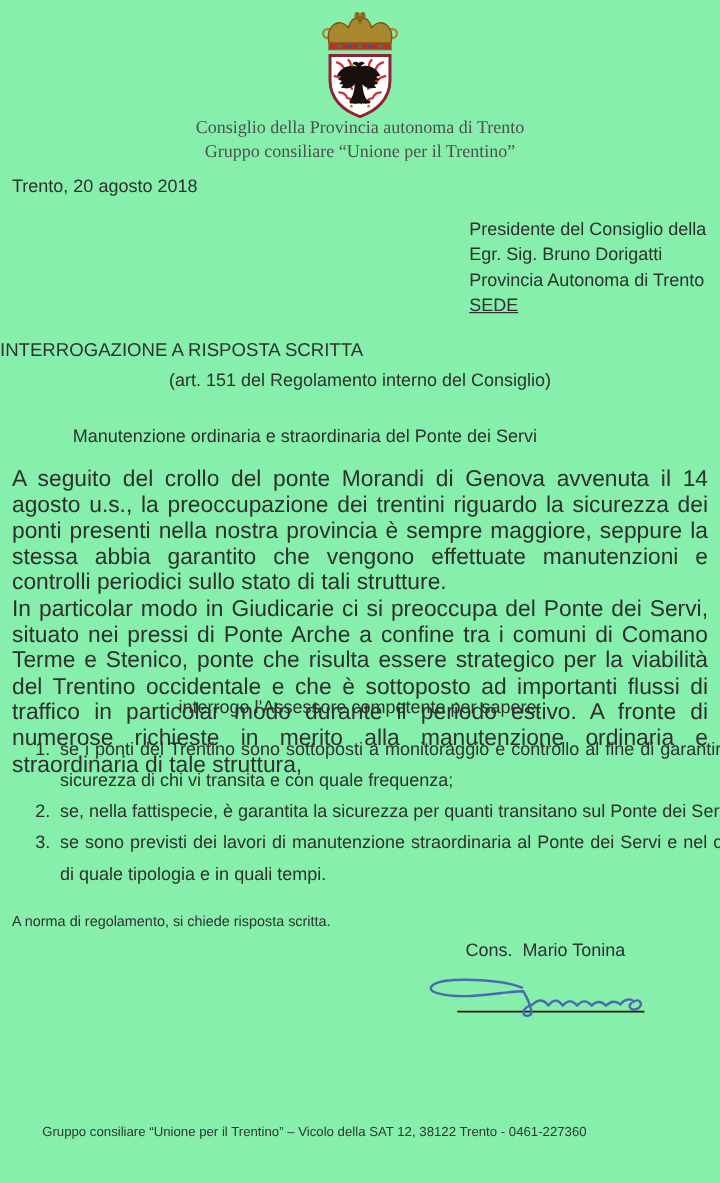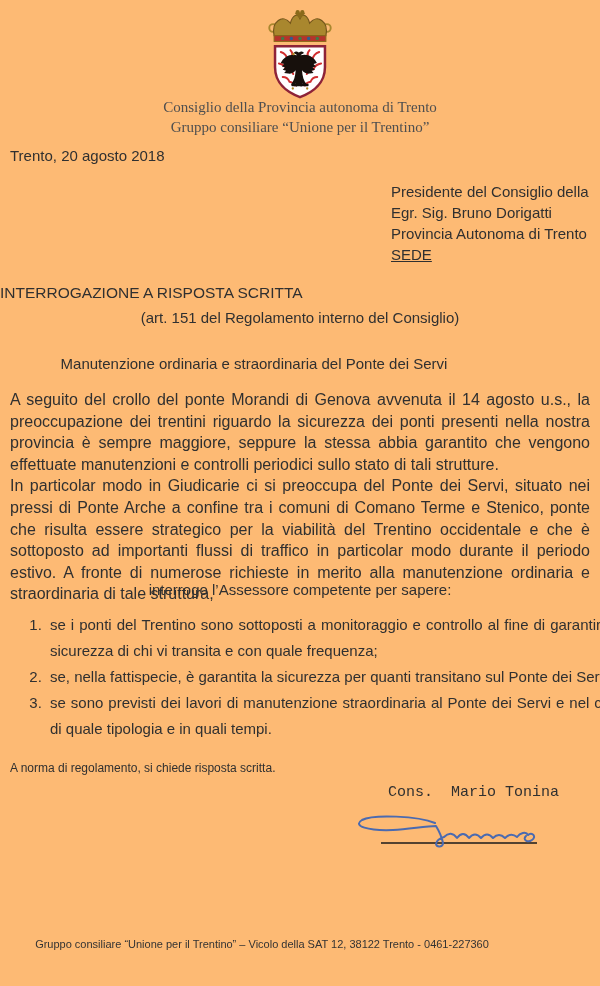--- a/index.html
+++ b/index.html
@@ -1,43 +1,43 @@
 <!DOCTYPE html>
 <html><head>
 <meta charset="utf-8">
 <style>
   html,body{margin:0;padding:0;background:#ffffff;}
   .page{
     position:relative;
     width:600px;height:986px;
-    background:#fdba74;
+    background:#86efac;
     font-family:"Liberation Sans", sans-serif;
     color:#303030;
     overflow:hidden;
   }
   .emblem{position:absolute;left:260px;top:4px;width:80px;height:96px;}
   .org-line{position:absolute;left:0;width:600px;text-align:center;
     font-family:"Liberation Serif", serif;font-size:15px;color:#4f4f4f;}
   .org-line1{top:99px;}
   .org-line2{top:119px;}
   .dateline{position:absolute;left:10px;top:147px;font-size:15px;}
   .recipient{position:absolute;left:391px;top:181px;font-size:15px;line-height:21px;}
   .recipient .sede{text-decoration:underline;}
   .doc-title{position:absolute;left:0;top:284px;width:600px;font-size:15.5px;}
   .doc-subtitle{position:absolute;left:0;top:309px;width:600px;text-align:center;font-size:15px;}
   .doc-subject{position:absolute;left:0;top:355px;width:508px;text-align:center;font-size:15px;}
   .body-text{position:absolute;left:10px;top:389px;width:580px;
-    font-size:16px;line-height:21.6px;text-align:justify;}
+    font-size:19px;line-height:21.6px;text-align:justify;}
   .body-text p{margin:0;}
   .request-intro{position:absolute;left:0;top:581px;width:600px;text-align:center;font-size:15px;}
   .question-list{position:absolute;left:10px;top:612px;width:580px;
     font-size:15px;line-height:26px;margin:0;padding:0 0 0 36px;}
   .question-list li{text-align:justify;padding-left:4px;margin:0;}
   .closing{position:absolute;left:10px;top:761px;font-size:12px;}
-  .signer{position:absolute;left:388px;top:784px;font-size:15px;white-space:pre;font-family:Liberation Mono, monospace;}
+  .signer{position:absolute;left:388px;top:784px;font-size:15px;white-space:pre;}
   .signature{position:absolute;left:348px;top:800px;width:200px;height:58px;}
   .footer-line{position:absolute;left:0;top:938px;width:524px;text-align:center;
     font-size:11px;color:#333333;}
 </style>
 </head>
 <body>
 
 <div class="page">
 
   <svg class="emblem" viewBox="0 0 80 100">

